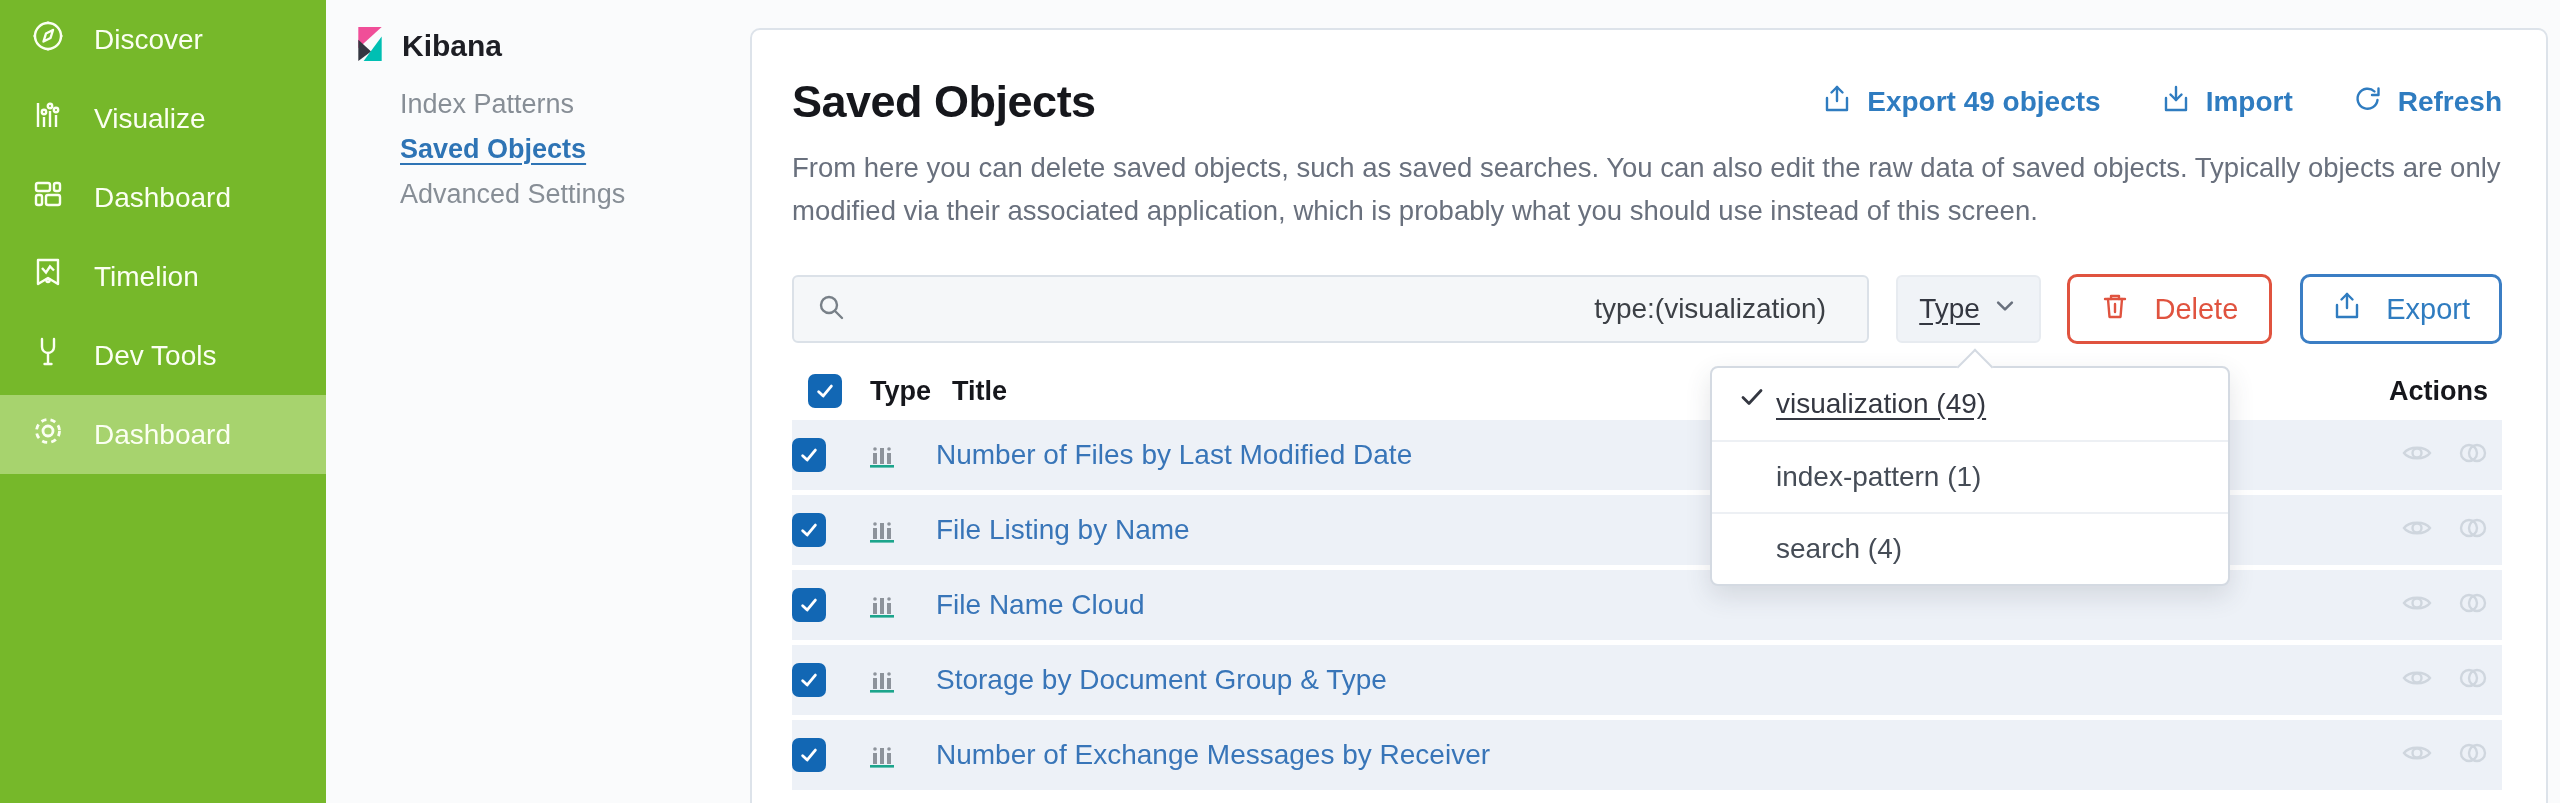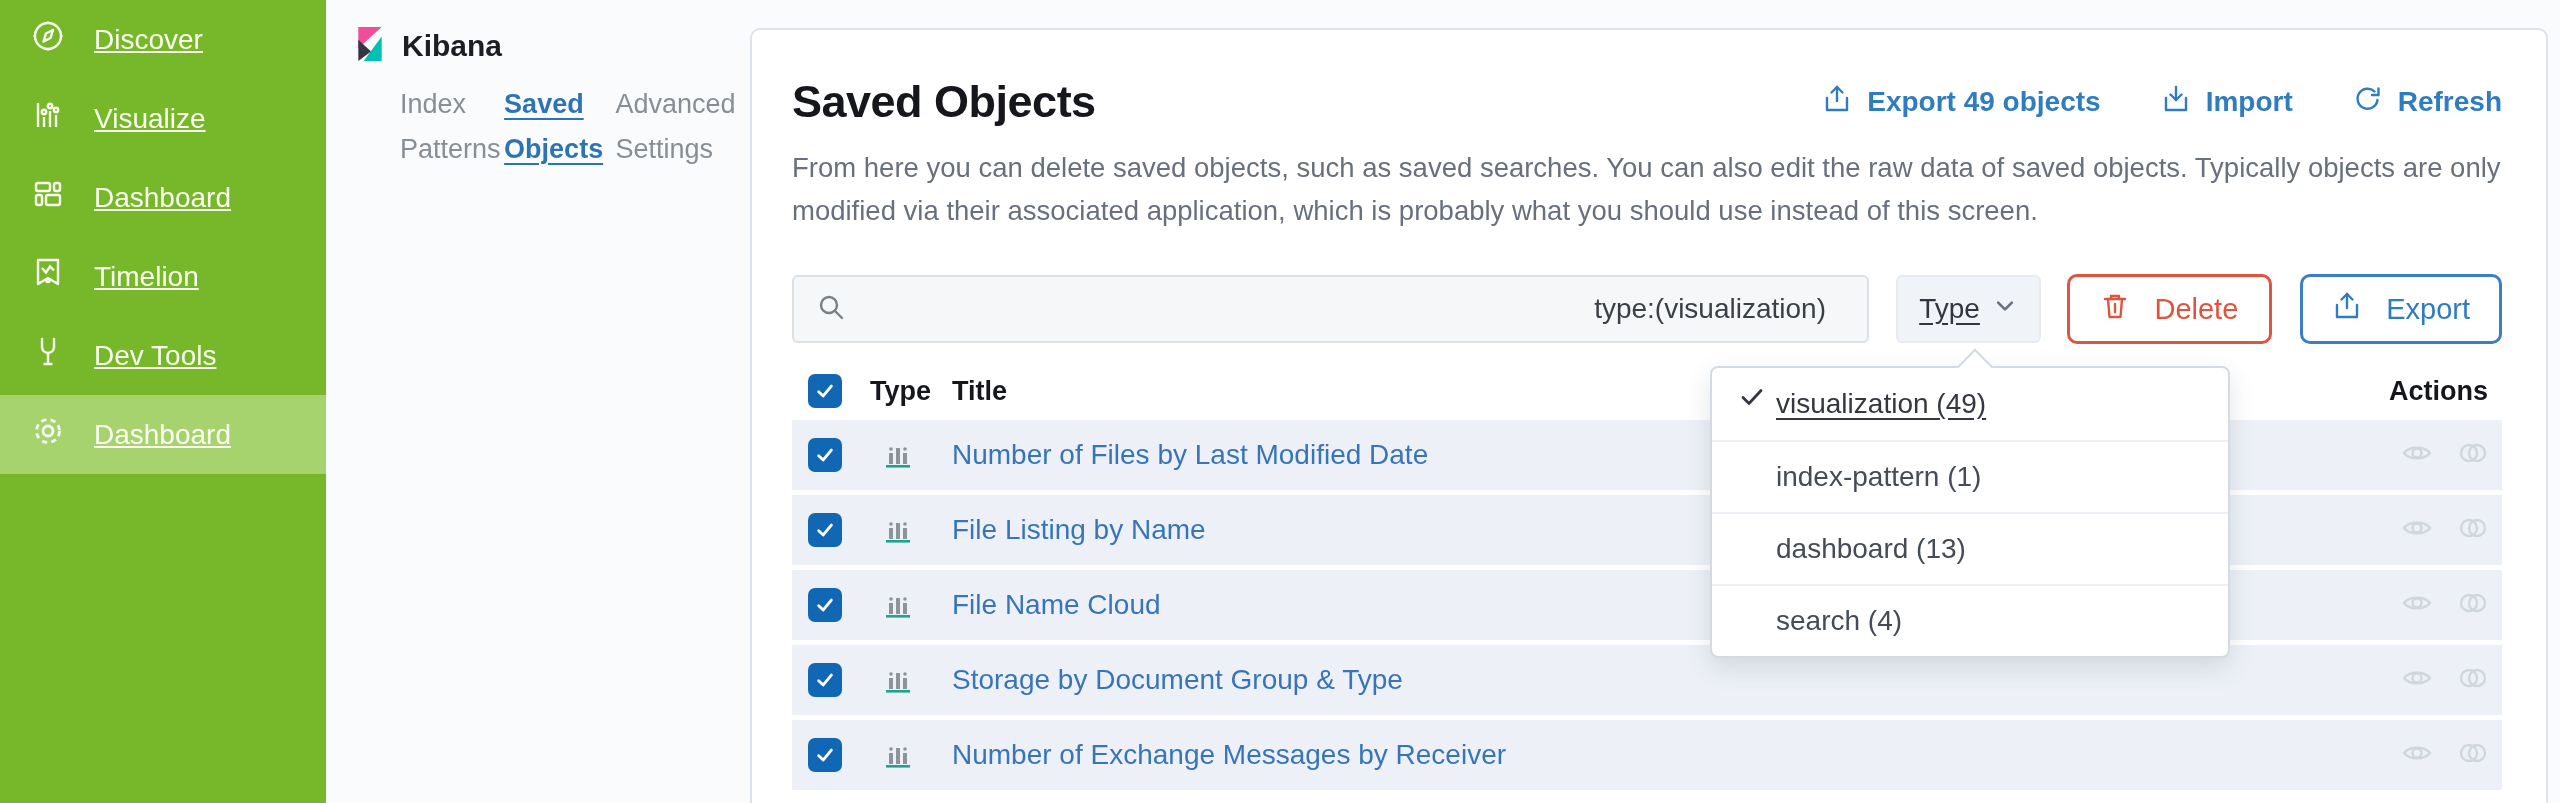--- a/index.html
+++ b/index.html
@@ -12,30 +12,30 @@
   }
 
   
   .sidebar {
     position:absolute; left:0; top:0; width:326px; height:803px;
     background:#76b82a; z-index:5;
   }
   .side-item {
     height:79px; display:flex; align-items:center;
     padding-left:30px; gap:28px;
-    color:#fbfff2; font-size:28px; cursor:pointer;text-decoration:underline;
+    color:#fbfff2; font-size:28px; cursor:pointer;
   }
   .side-item.active { background:#a7d36e; }
   .side-item svg { flex:none; }
 
   
   .subnav { position:absolute; left:326px; top:0; width:424px; }
   .logo-row { display:flex; align-items:center; gap:20px; margin:27px 0 0 32px; }
   .app-title { font-size:30px; font-weight:700; color:#1d1e24; }
-  .subnav-links { margin:17px 0 0 74px; display:flex; flex-direction:row; }
+  .subnav-links { margin:17px 0 0 74px; display:flex; flex-direction:column; }
   .subnav-link {
     font-size:27px; line-height:45px; color:#878e96;
     text-decoration:none; cursor:pointer;
   }
   .subnav-link.active { color:#2e74b5; font-weight:700; text-decoration:underline; text-underline-offset:5px; }
 
   
   .card {
     position:absolute; left:750px; top:28px; width:1798px; height:900px;
     background:#ffffff; border:2px solid #dde3ea; border-radius:10px;
@@ -86,21 +86,21 @@
     height:58px; display:flex; align-items:center; padding-left:16px;
     font-size:27px; font-weight:700; color:#16171c;
   }
   .cell-cb { width:34px; flex:none; }
   .cell-type { margin-left:28px; width:56px; flex:none; display:flex; justify-content:flex-start; }
   .row .cell-type { justify-content:center; }
   .cell-title { margin-left:26px; }
   .cell-actions { margin-left:auto; padding-right:14px; }
   .row {
     height:70px; margin-bottom:5px; background:#edf1f7;
-    display:flex; align-items:center; padding-left:16px;
+    display:flex; align-items:center; 
   }
   .row-title { font-size:28px; color:#3875b8; cursor:pointer; }
   .row .cell-actions { display:flex; align-items:center; gap:22px; padding-right:12px; }
   .checkbox {
     width:34px; height:34px; border-radius:7px; background:#1267b4;
     display:flex; align-items:center; justify-content:center; cursor:pointer;
   }
 
   
   .popover {
@@ -495,18 +495,15 @@
       <svg width="28" height="28" viewBox="0 0 28 28" fill="none" stroke="#343741" stroke-width="2.8" stroke-linecap="round" stroke-linejoin="round">
         <polyline points="5,14.5 11,20.5 23,7.5"></polyline>
       </svg>
     </span>
     <span class="mi-label">visualization (49)</span>
   </div>
   <div class="menu-item">
     <span class="mi-label">index-pattern (1)</span>
   </div>
   <div class="menu-item">
-    <span class="mi-label">dashboard (13)</span>
-  </div>
-  <div class="menu-item">
     <span class="mi-label">search (4)</span>
   </div>
 </div>
 
 </body></html>

